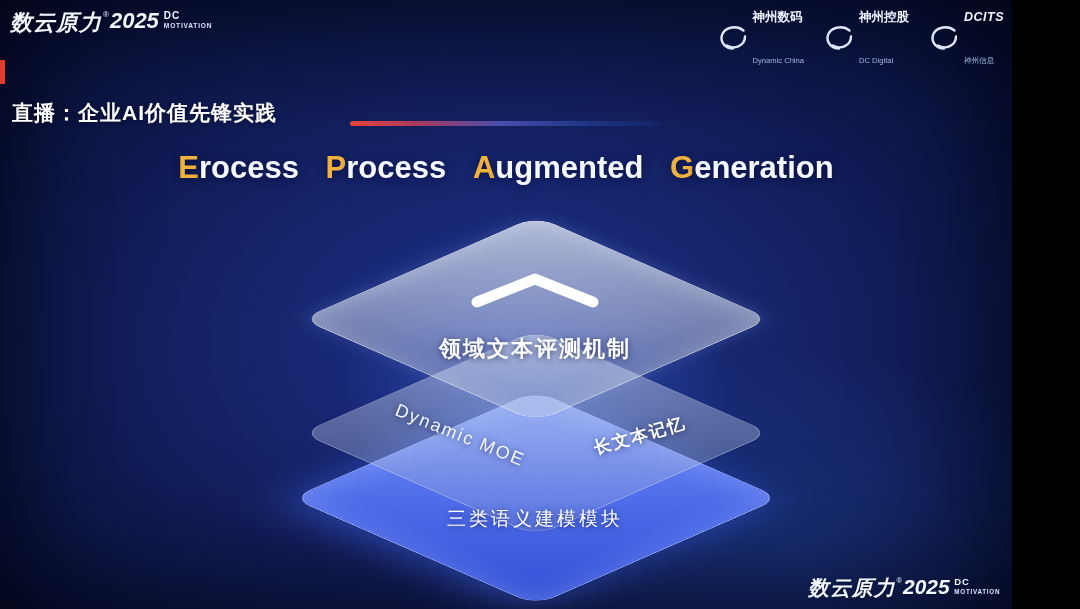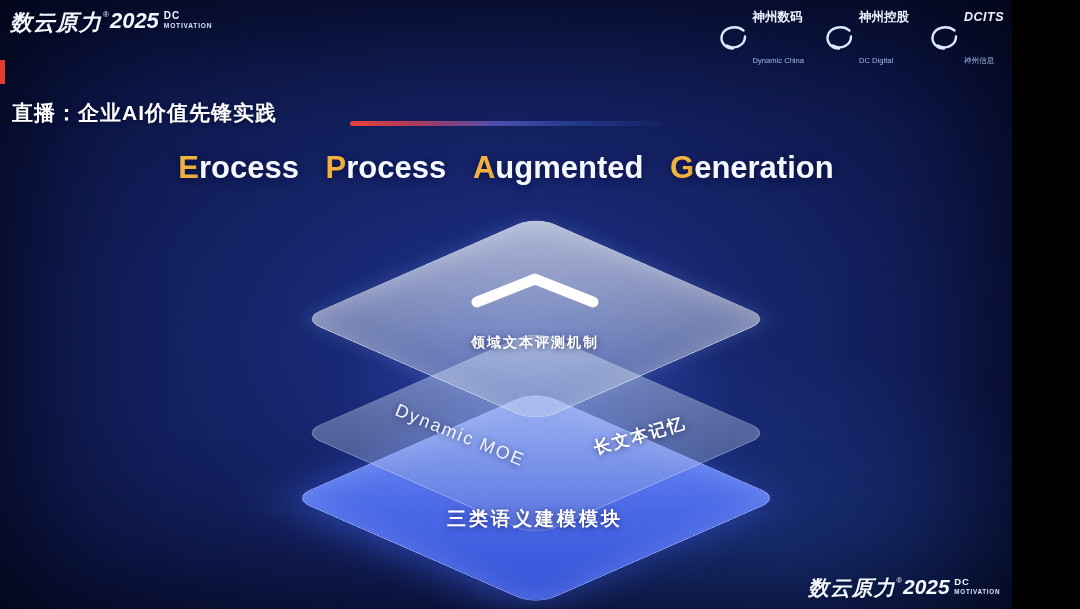--- a/index.html
+++ b/index.html
@@ -58,24 +58,24 @@
     border:1px solid rgba(255,255,255,0.35);}
   #plate-bottom{left:363px;top:325px;width:344px;height:344px;z-index:2;
     background:linear-gradient(135deg,#7d9af8 0%,#4c69e8 55%,#3350d6 100%);
     border:1px solid rgba(195,212,255,0.6);
     box-shadow:0 14px 60px rgba(60,95,225,0.55), inset 0 0 50px rgba(200,215,255,0.25);}
   #stack-shadow{left:335px;top:522px;width:410px;height:64px;z-index:1;
     background:radial-gradient(closest-side,rgba(5,12,45,0.6),rgba(0,0,0,0) 75%);filter:blur(6px);}
 
   .layer-label{position:absolute;z-index:6;color:#ffffff;text-align:center;text-shadow:0 1px 6px rgba(5,10,50,.6);}
   #chevron{left:465px;top:268px;width:140px;height:44px;z-index:6;}
-  #label-top{left:375px;top:334px;width:320px;font-size:14px;font-weight:700;letter-spacing:2px;}
+  #label-top{left:375px;top:334px;width:320px;font-size:22px;font-weight:700;letter-spacing:2px;}
   #label-dyn{left:375px;top:425px;width:170px;font-size:18px;letter-spacing:2px;color:#f2f6ff;transform:rotate(22deg);}
   #label-long{left:570px;top:424px;width:140px;font-size:17px;font-weight:700;letter-spacing:2px;transform:rotate(-16deg);}
-  #label-bottom{left:385px;top:506px;width:300px;font-size:19px;font-weight:700;letter-spacing:3px;}
+  #label-bottom{left:385px;top:506px;width:300px;font-size:19px;font-weight:400;letter-spacing:3px;}
 </style>
 </head>
 <body>
 
 <div id="stage">
 
   <div id="brand-top" class="brand abs">
     <span class="cn">数云原力</span>
       <span class="reg">®</span>
       <span class="yr">2025</span>

